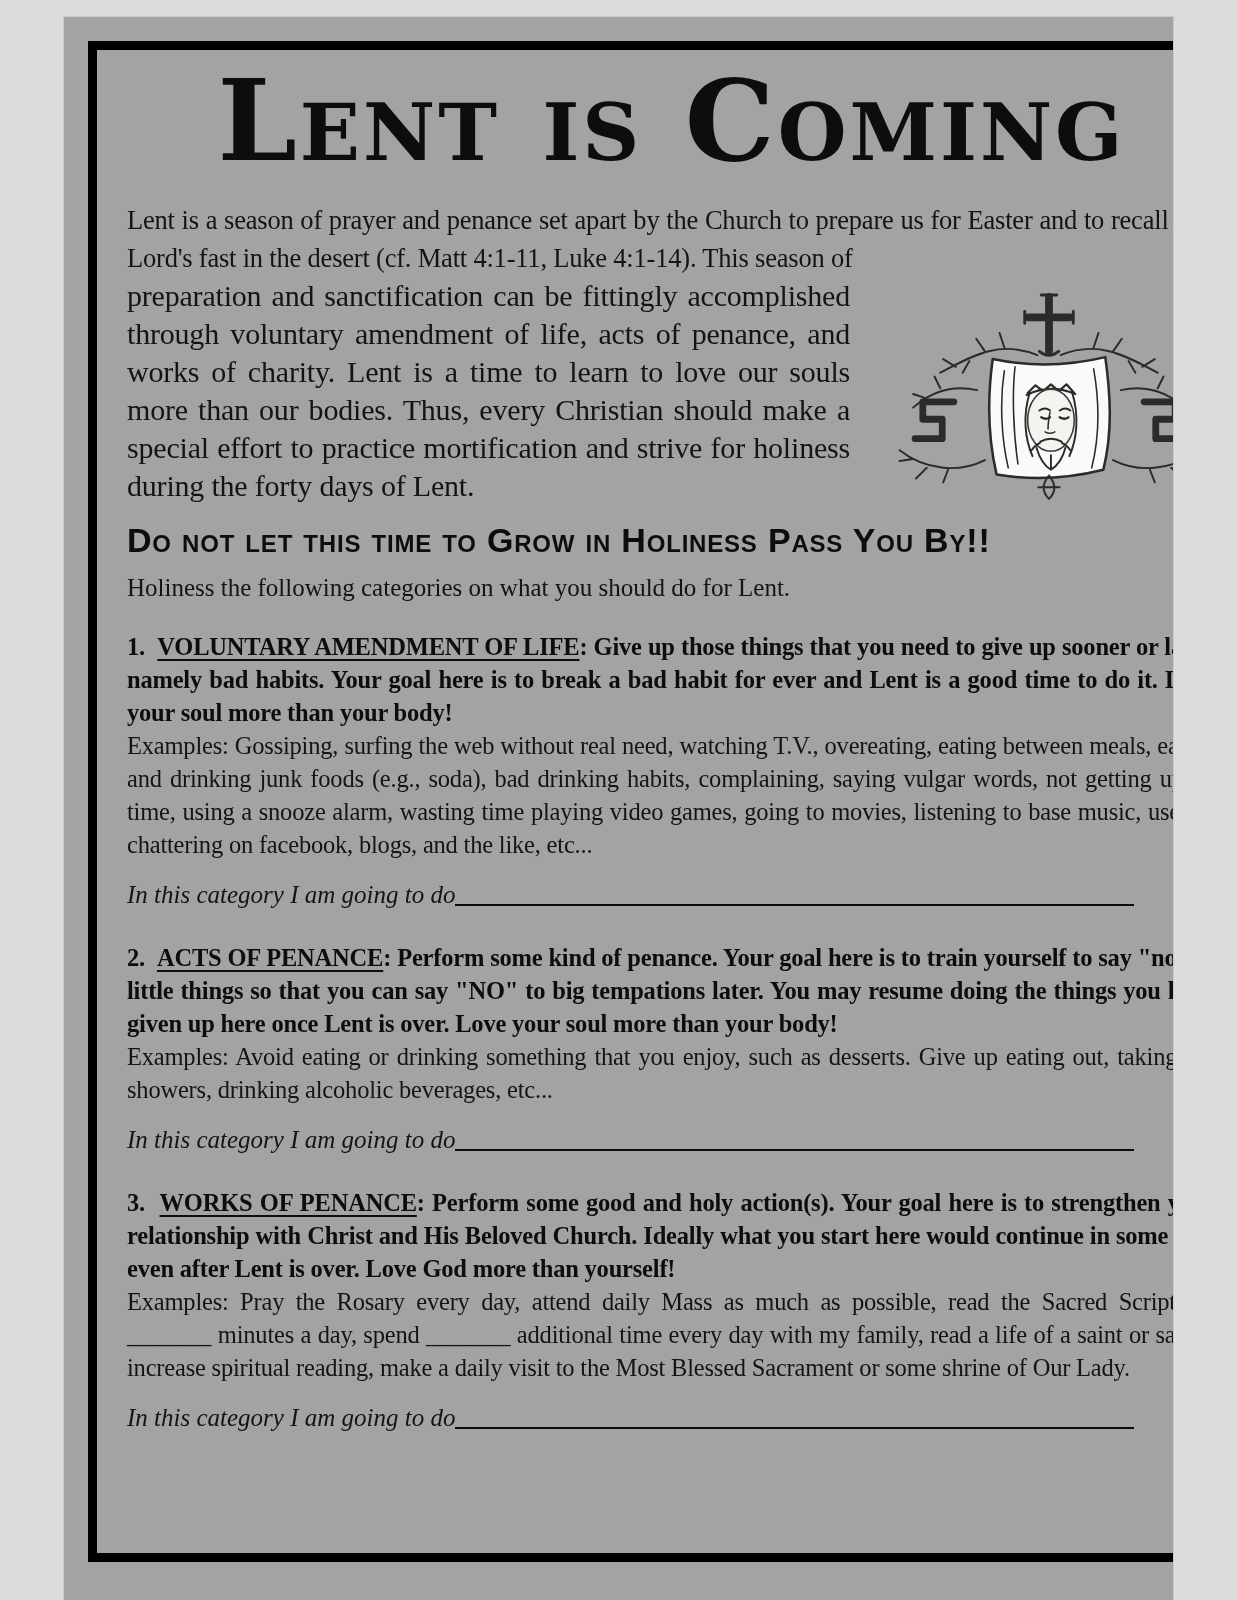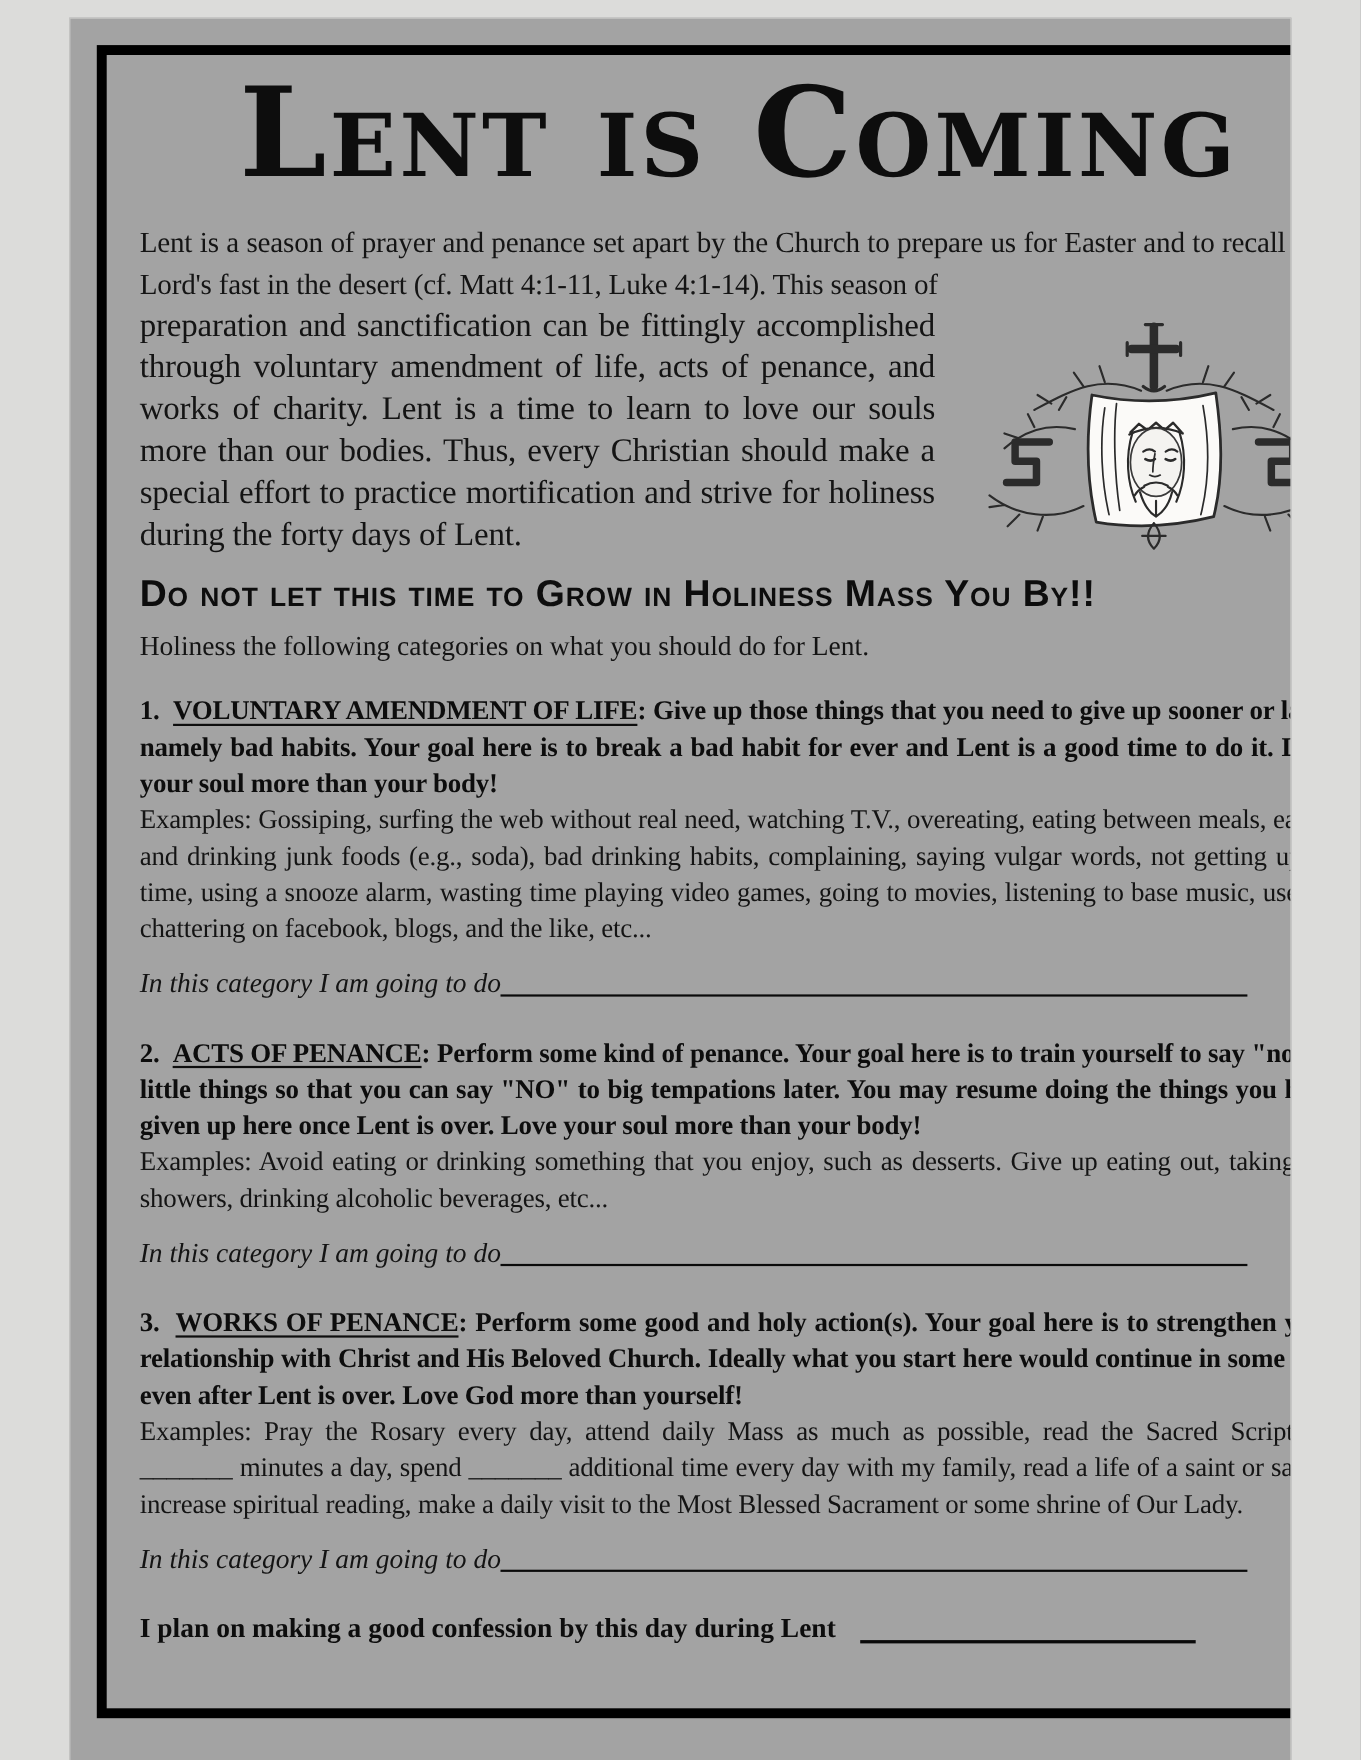--- a/index.html
+++ b/index.html
@@ -186,21 +186,21 @@
             <path d="M171 133 q-2 10 -2 17 m-3 3 q5 3 10 0" stroke-width="1.6"></path>
             <path d="M161 163 q11 -6 22 0 M161 164 q-6 3 -9 8 M183 164 q6 3 9 8" stroke-width="2"></path>
             <path d="M157 169 q5 17 15 23 q11 -7 15 -23 M172 177 v15" stroke-width="2"></path>
 
             <path d="M170 198 q-11 13 0 24 q11 -11 0 -24 M159 210 h22" stroke-width="2"></path>
           </g>
         </svg>
       </span><span>preparation and sanctification can be fittingly accomplished through voluntary amendment of life, acts of penance, and works of charity. Lent is a time to learn to love our souls more than our bodies.  Thus, every Christian should make a special effort to practice mortification and strive for holiness during the forty days of Lent.</span>
     </div>
 
-    <h2 class="headline">Do not let this time to Grow in Holiness Mass You By!!</h2>
+    <h2 class="headline">Do not let this time to Grow in Holiness Pass You By!!</h2>
 
     <p class="subheadline">Holiness the following categories on what you should do for Lent.</p>
 
     <div class="section">
       <p class="section-lead"><span>1.</span>&nbsp;&nbsp;<span class="section-title-underline">VOLUNTARY AMENDMENT OF LIFE</span><span>:  Give up those things that you need to give up sooner or later, namely bad habits.  Your goal here is to break a bad habit for ever and Lent is a good time to do it. Love your soul more than your body!</span></p>
       <p class="examples">Examples:  Gossiping, surfing the web without real need, watching T.V., overeating, eating between meals, eating and drinking junk foods (e.g., soda), bad drinking habits, complaining, saying vulgar words, not getting up on time, using a snooze alarm, wasting time playing video games, going to movies, listening to base music, useless chattering on facebook, blogs, and the like, etc...</p>
       <div class="fill-line">
         <span class="fill-prompt">In this category I am going to do</span>
         <span class="fill-blank"></span>
       </div>
@@ -217,19 +217,15 @@
 
     <div class="section">
       <p class="section-lead"><span>3.</span>&nbsp;&nbsp;<span class="section-title-underline">WORKS OF PENANCE</span><span>:  Perform some good and holy action(s).  Your goal here is to strengthen your relationship with Christ and His Beloved Church.  Ideally what you start here would continue in some way even after Lent is over. Love God more than yourself!</span></p>
       <p class="examples">Examples:  Pray the Rosary every day, attend daily Mass as much as possible, read the Sacred Scriptures _______  minutes a day, spend  _______  additional time every day with my family, read a life of a saint or saints, increase spiritual reading, make a daily visit to the Most Blessed Sacrament or some shrine of Our Lady.</p>
       <div class="fill-line">
         <span class="fill-prompt">In this category I am going to do</span>
         <span class="fill-blank"></span>
       </div>
     </div>
 
-    <div class="confession-row">
-      <span class="confession-prompt">I plan on making a good confession by this day during Lent</span>
-      <span class="confession-blank"></span>
-    </div>
 
   </div>
 </div>
 
 </body></html>

